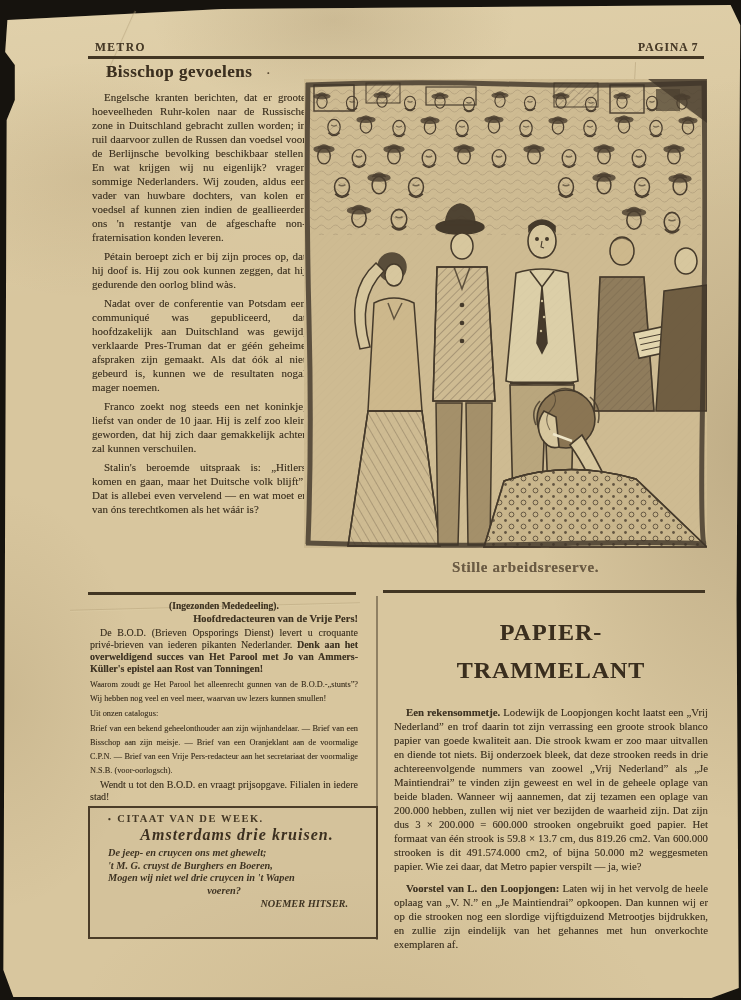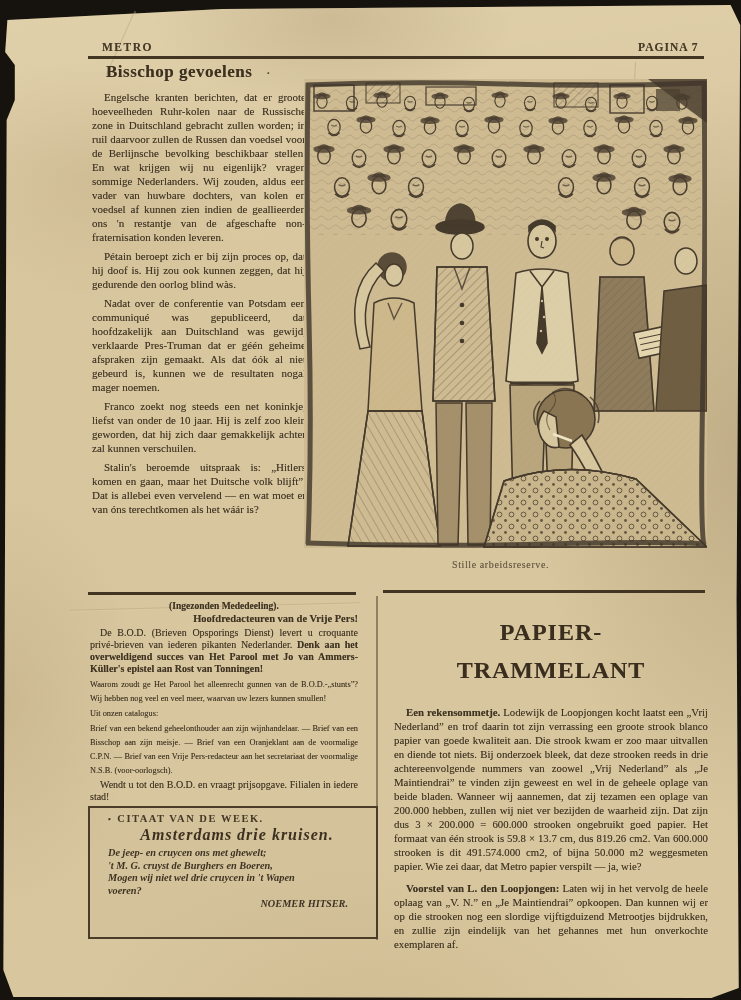--- a/index.html
+++ b/index.html
@@ -20,51 +20,51 @@
       linear-gradient(173deg, rgba(255,246,216,.22) 0%, transparent 28%);
   }
   .crease{position:absolute;pointer-events:none;filter:blur(.7px);}
   .crease.c1{left:628px;top:62px;width:2px;height:270px;transform:rotate(3deg);
     background:linear-gradient(to right, rgba(120,95,55,.35), rgba(242,230,192,.55));}
   .crease.c2{left:70px;top:606px;width:290px;height:2px;transform:rotate(-1.5deg);
     background:linear-gradient(to bottom, rgba(120,95,55,.28), rgba(242,230,192,.45));}
   .crease.c3{left:120px;top:8px;width:2px;height:70px;transform:rotate(24deg);
     background:linear-gradient(to right, rgba(120,95,55,.3), rgba(242,230,192,.4));}
 
-  .masthead{position:absolute;left:95px;top:41px;font-size:11.5px;font-weight:bold;letter-spacing:1.5px;color:#473a27;margin-left:7px;}
+  .masthead{position:absolute;left:95px;top:41px;font-size:11.5px;font-weight:bold;letter-spacing:1.5px;color:#473a27;}
   .pageno{position:absolute;left:638px;top:41px;font-size:11.5px;font-weight:bold;letter-spacing:1px;color:#473a27;}
   .rule{position:absolute;background:#423623;}
   .rule.header{left:88px;top:56px;width:616px;height:3px;}
   .rule.leftsep{left:88px;top:592px;width:268px;height:2.5px;}
   .rule.rightsep{left:383px;top:590px;width:322px;height:2.5px;}
   .vdiv{position:absolute;left:376px;top:596px;width:1.5px;height:344px;background:rgba(70,58,40,.5);}
 
   .lefttitle{position:absolute;left:106px;top:62px;font-size:17px;font-weight:bold;letter-spacing:.5px;color:#3c3020;}
   .lefttitle .dot{font-size:11px;margin-left:14px;color:#5a4b34;}
   .leftcol{position:absolute;left:92px;top:90px;width:214px;font-size:11px;line-height:14px;text-align:justify;}
   .leftcol p{margin:0 0 5px 0;text-indent:12px;}
 
   .illus{position:absolute;left:304px;top:79px;width:403px;height:469px;background:#cebb92;}
   .illus svg{display:block;width:100%;height:100%;}
-  .caption{position:absolute;left:452px;top:559px;font-size:10px;font-weight:normal;letter-spacing:.6px;color:#6b5b44;text-align:center;}
+  .caption{position:absolute;left:452px;top:559px;font-size:15px;font-weight:bold;letter-spacing:.6px;color:#6b5b44;text-align:center;}
 
   .bod{position:absolute;left:90px;top:600px;width:268px;font-size:10px;line-height:12px;text-align:justify;}
   .bod .kicker{text-align:center;font-weight:bold;font-size:9.5px;margin:0 0 1px 0;font-family:Liberation Serif, serif;}
   .bod .heading{text-align:right;font-weight:bold;font-size:10.5px;margin:0 0 2px 0;}
   .bod p{margin:0 0 3px 0;}
   .bod p.ind{text-indent:10px;}
   .bod .small{font-size:8.3px;line-height:14px;margin:0 0 1px 0;}
   .bod b{font-weight:bold;}
 
   .qbox{position:absolute;left:88px;top:806px;width:258px;height:118px;border:2.5px solid #4a3c28;padding:5px 10px 6px 18px;background:rgba(0,0,0,.015);}
   .qbox .qhead{font-size:10.5px;font-weight:bold;letter-spacing:1.5px;color:#443825;margin:0;}
   .qbox .qhead .bullet{font-size:8px;margin-right:5px;}
   .qbox .qtitle{text-align:center;font-style:italic;font-weight:bold;font-size:16px;letter-spacing:1px;margin:2px 0 3px 0;color:#3c3020;}
   .qbox .pline{font-style:italic;font-weight:bold;font-size:10.3px;line-height:12.5px;margin:0;}
-  .qbox .pline.hang{text-align:left;padding-right:26px;}
+  .qbox .pline.hang{text-align:center;padding-right:26px;}
   .qbox .sig{font-style:italic;font-weight:bold;font-size:10.3px;text-align:right;padding-right:18px;margin:1px 0 0 0;}
 
   .rart{position:absolute;left:394px;top:597px;width:314px;}
   .rart h1{margin:16px;text-align:center;font-size:24px;font-weight:bold;letter-spacing:1px;color:#3a2e1e;line-height:38px;}
   .rart p{font-size:10.8px;line-height:14px;text-align:justify;margin:0 0 8px 0;text-indent:12px;}
   .rart p:first-of-type{margin-top:8px;}
   .rart b{font-weight:bold;}
   .txt{text-shadow:0 0 .5px rgba(62,51,35,.45);}
 </style>
 </head>

